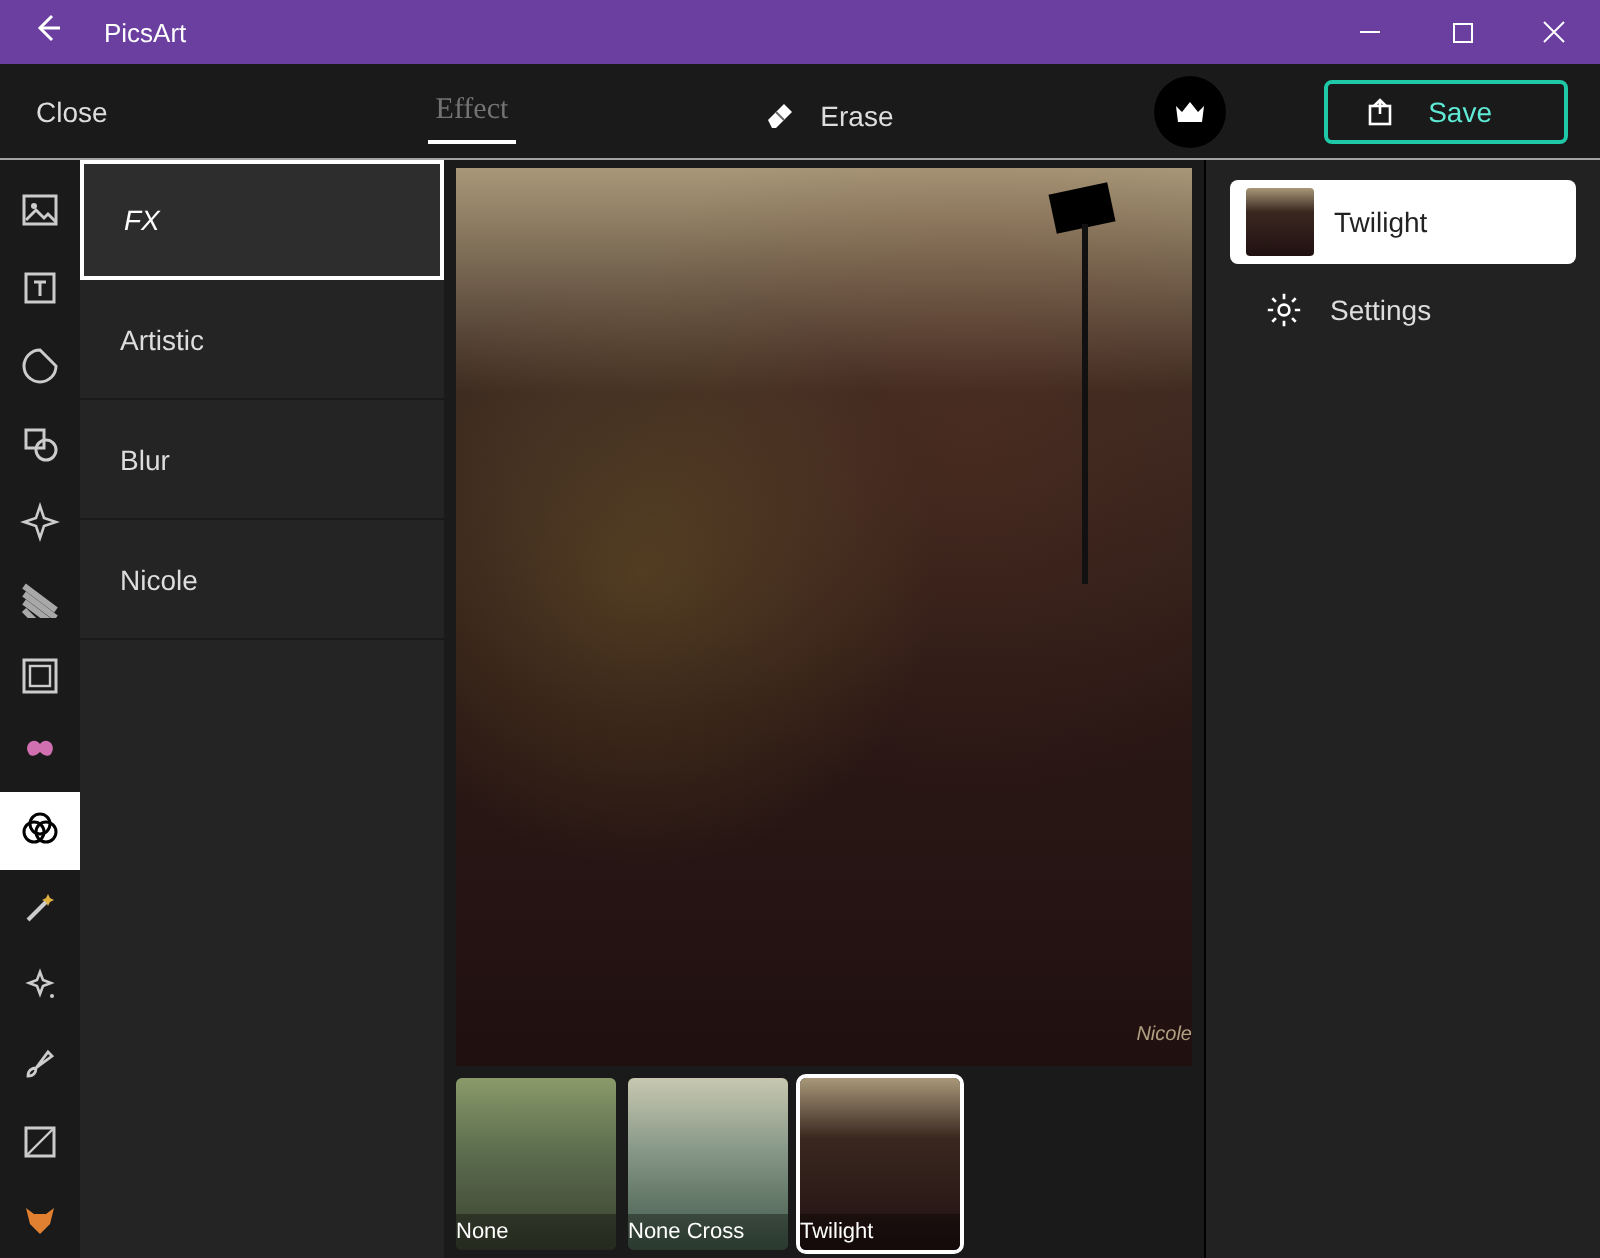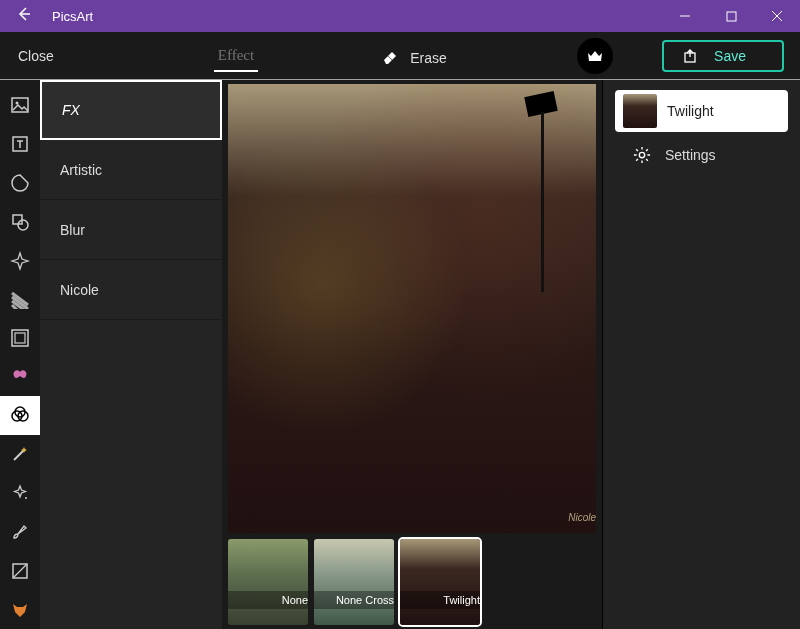--- a/index.html
+++ b/index.html
@@ -42,21 +42,21 @@
 .preview { flex: 1; background: linear-gradient(180deg, #a89878 0%, #3a2820 25%, #2a1815 60%, #201010 100%); position: relative; overflow: hidden; }
 .preview::before { content:""; position:absolute; inset:0; background: radial-gradient(circle at 25% 45%, rgba(180,150,60,.25), transparent 40%), radial-gradient(circle at 70% 30%, rgba(120,60,40,.25), transparent 45%); }
 .preview .lamp { position:absolute; top:10px; right:40px; width:30px; height:20px; background:#000; transform: rotate(-12deg); }
 .preview .pole { position:absolute; top:28px; right:52px; width:3px; height:180px; background:#111; }
 .preview .sig { position:absolute; bottom:10px; right:0; color:#b0a080; font-size:10px; font-style:italic; }
 
 .thumbs { height: 86px; display: flex; gap: 6px; }
 .thumbs .th { width: 80px; position: relative; border-radius: 3px; overflow: hidden; cursor: pointer; background:#333; }
 .thumbs .th.sel { outline: 2px solid #fff; }
 .thumbs .th .img { position:absolute; inset:0; }
-.thumbs .th .lbl { position:absolute; left:0; right:0; bottom:16px; text-align:right; color:#fff; font-size:11px; padding:3px 0; background: rgba(0,0,0,.35); }
+.thumbs .th .lbl { position:absolute; left:0; right:0; bottom:0; text-align:left; color:#fff; font-size:11px; padding:3px 0; background: rgba(0,0,0,.35); }
 .th0 .img{ background: linear-gradient(#8a9a6a,#5e7050 40%,#3a4030); }
 .th1 .img{ background: linear-gradient(#c8c8b0,#8a9a8a 40%,#405848); }
 .th2 .img{ background: linear-gradient(#e0e0e0,#808080 40%,#303030); }
 .th3 .img{ background: linear-gradient(#a89878,#3a2820 35%,#201010); }
 
 
 .rpanel { width: 198px; background: #222; display: flex; flex-direction: column; padding: 10px 12px; gap: 14px; border-left: 1px solid #000; }
 .rpanel .filterchip { background: #fff; border-radius: 4px; height: 42px; display: flex; align-items: center; gap: 10px; padding: 4px 8px; color: #222; font-size: 14px; cursor: pointer; }
 .rpanel .chipimg { width: 34px; height: 34px; background: linear-gradient(#a89878,#3a2820 35%,#201010); border-radius: 2px; }
 .rpanel .settings { display: flex; align-items: center; gap: 14px; color: #ddd; font-size: 14px; padding-left: 18px; cursor: pointer; }

